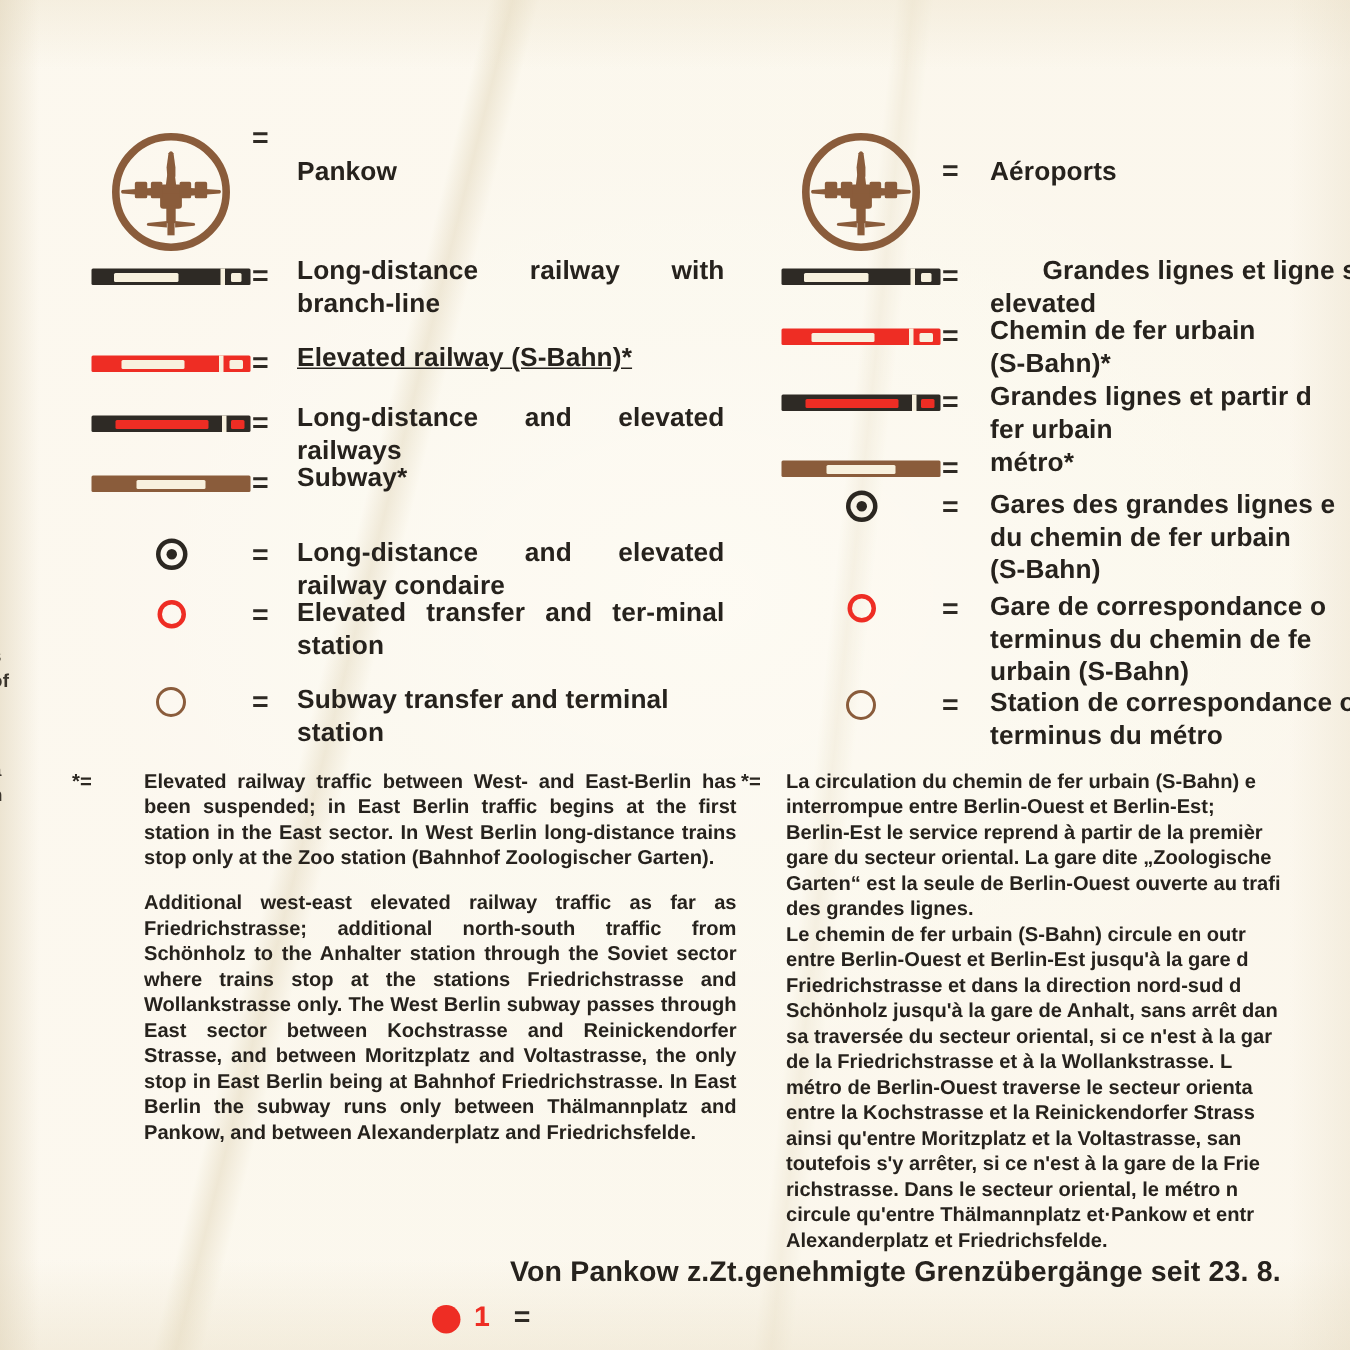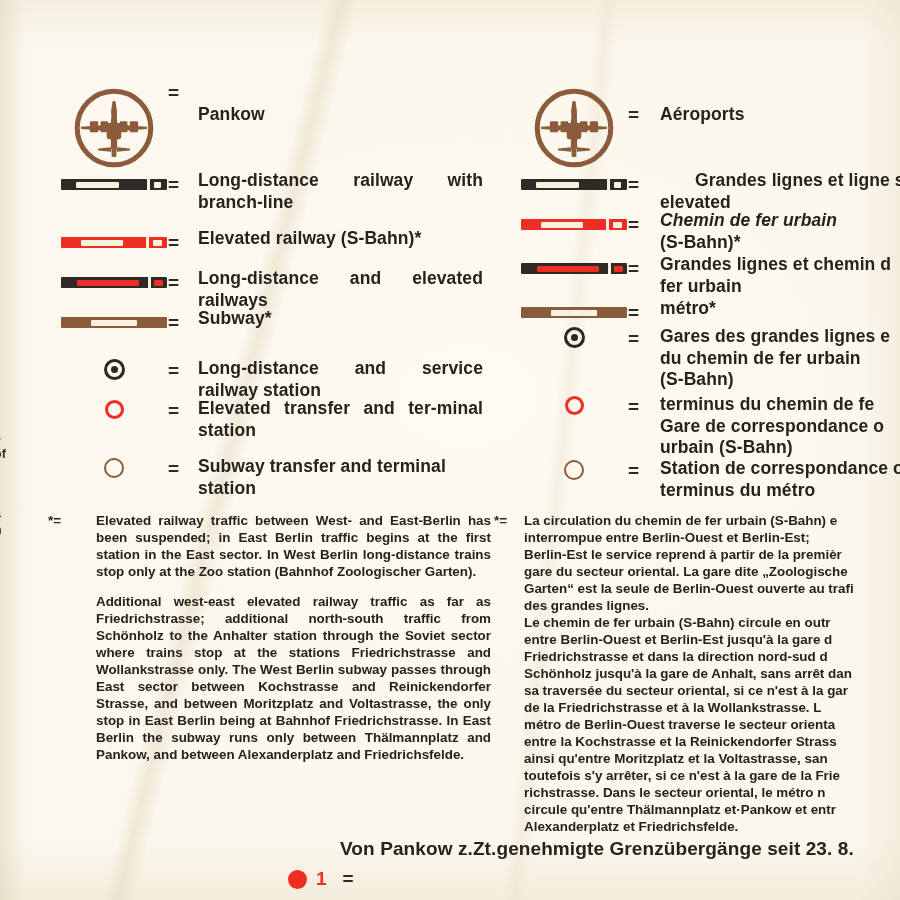--- a/index.html
+++ b/index.html
@@ -148,21 +148,21 @@
     <div class="legend-row" style="left:60px;top:232px;width:430px;">
       <div class="sym-cell" style="width:108px;padding-top:5px;">
         <div class="bar" style="width:106px;">
           <div class="bar-body" style="background:#ee2d24;"></div>
           <div class="bar-gap" style="left:20px;width:42px;"></div>
           <div class="bar-gap" style="left:92px;width:9px;"></div>
           <div class="bar-tick" style="left:85px;width:3px;background:#f8f1de;"></div>
         </div>
       </div>
       <div class="eq" style="width:30px;">=</div>
-      <div class="legend-label" style="width:285px;margin-top:-4px;text-align:left;white-space:nowrap;">Elevated railway (S-Bahn)*</div>
+      <div class="legend-label" style="width:285px;margin-top:-4px;text-align:left;white-space:nowrap;text-decoration:underline;">Elevated railway (S-Bahn)*</div>
     </div>
 
     <div class="legend-row" style="left:60px;top:272px;width:430px;">
       <div class="sym-cell" style="width:108px;padding-top:5px;">
         <div class="bar" style="width:106px;">
           <div class="bar-body" style="background:#2e2a25;"></div>
           <div class="bar-inner" style="left:16px;width:62px;background:#ee2d24;"></div>
           <div class="bar-inner" style="left:93px;width:9px;background:#ee2d24;"></div>
           <div class="bar-tick" style="left:87px;width:3px;background:#f8f1de;"></div>
         </div>
@@ -180,21 +180,21 @@
       </div>
       <div class="eq" style="width:30px;">=</div>
       <div class="legend-label" style="width:285px;margin-top:-4px;text-align:left;">Subway*</div>
     </div>
 
     <div class="legend-row" style="left:60px;top:358px;width:430px;">
       <div class="sym-cell" style="width:108px;padding-top:1px;">
         <div class="ring-double"></div>
       </div>
       <div class="eq" style="width:30px;padding-top:3px;">=</div>
-      <div class="legend-label" style="width:285px;">Long-distance and service railway station</div>
+      <div class="legend-label" style="width:285px;">Long-distance and elevated railway condaire</div>
     </div>
 
     <div class="legend-row" style="left:60px;top:398px;width:430px;">
       <div class="sym-cell" style="width:108px;padding-top:2px;">
         <div class="ring" style="width:19px;height:19px;border:3.4px solid #ee2d24;"></div>
       </div>
       <div class="eq" style="width:30px;padding-top:3px;">=</div>
       <div class="legend-label" style="width:285px;">Elevated transfer and ter-minal station</div>
     </div>
 
@@ -255,37 +255,37 @@
       <div class="sym-cell" style="width:108px;padding-top:5px;">
         <div class="bar" style="width:106px;">
           <div class="bar-body" style="background:#ee2d24;"></div>
           <div class="bar-gap" style="left:20px;width:42px;"></div>
           <div class="bar-gap" style="left:92px;width:9px;"></div>
           <div class="bar-tick" style="left:85px;width:3px;background:#f8f1de;"></div>
         </div>
       </div>
       <div class="eq" style="width:32px;">=</div>
       <div>
-        <div class="legend-label" style="margin-top:-4px;font-style:italic;">Chemin de fer urbain</div>
+        <div class="legend-label" style="margin-top:-4px;">Chemin de fer urbain</div>
         <div class="legend-label">(S-Bahn)*</div>
       </div>
     </div>
 
     <div class="legend-row" style="left:30px;top:258px;">
       <div class="sym-cell" style="width:108px;padding-top:5px;">
         <div class="bar" style="width:106px;">
           <div class="bar-body" style="background:#2e2a25;"></div>
           <div class="bar-inner" style="left:16px;width:62px;background:#ee2d24;"></div>
           <div class="bar-inner" style="left:93px;width:9px;background:#ee2d24;"></div>
           <div class="bar-tick" style="left:87px;width:3px;background:#f8f1de;"></div>
         </div>
       </div>
       <div class="eq" style="width:32px;">=</div>
       <div>
-        <div class="legend-label" style="margin-top:-4px;">Grandes lignes et chemin d</div>
+        <div class="legend-label" style="margin-top:-4px;">Grandes lignes et partir d</div>
         <div class="legend-label">fer urbain</div>
       </div>
     </div>
 
     <div class="legend-row" style="left:30px;top:302px;">
       <div class="sym-cell" style="width:108px;padding-top:5px;">
         <div class="bar" style="width:106px;">
           <div class="bar-body" style="background:#8a5c3b;"></div>
           <div class="bar-gap" style="left:30px;width:46px;"></div>
         </div>
@@ -305,22 +305,22 @@
         <div class="legend-label">(S-Bahn)</div>
       </div>
     </div>
 
     <div class="legend-row" style="left:30px;top:394px;">
       <div class="sym-cell" style="width:108px;padding-top:2px;">
         <div class="ring" style="width:19px;height:19px;border:3.4px solid #ee2d24;"></div>
       </div>
       <div class="eq" style="width:32px;padding-top:3px;">=</div>
       <div>
+        <div class="legend-label">Gare de correspondance o</div>
         <div class="legend-label">terminus du chemin de fe</div>
-        <div class="legend-label">Gare de correspondance o</div>
         <div class="legend-label">urbain (S-Bahn)</div>
       </div>
     </div>
 
     <div class="legend-row" style="left:30px;top:458px;">
       <div class="sym-cell" style="width:108px;padding-top:2px;">
         <div class="ring" style="width:20px;height:20px;border:2.6px solid #8a5c3b;"></div>
       </div>
       <div class="eq" style="width:32px;padding-top:3px;">=</div>
       <div>

